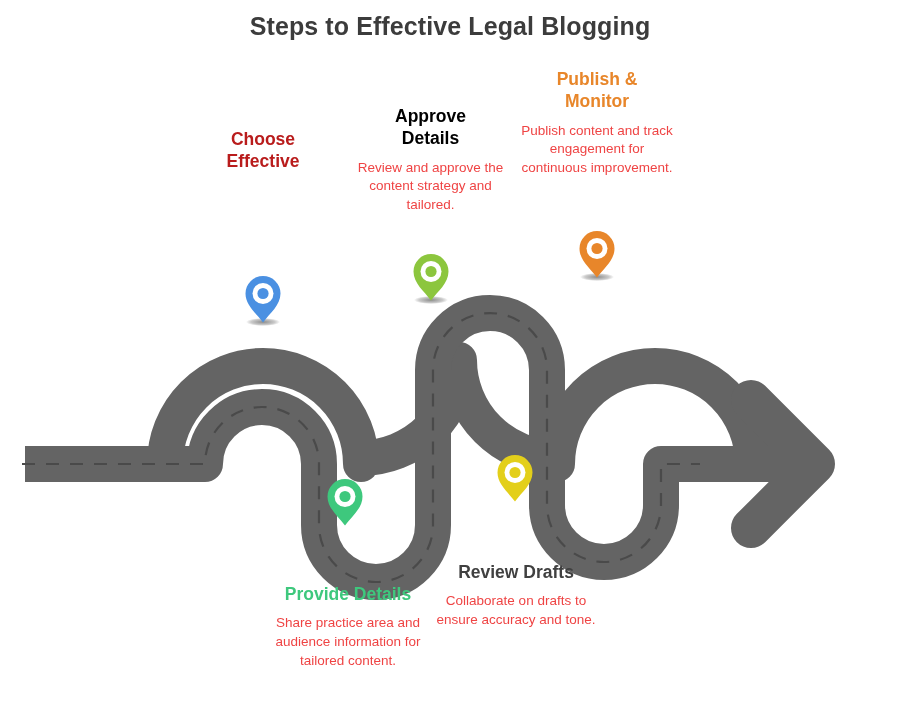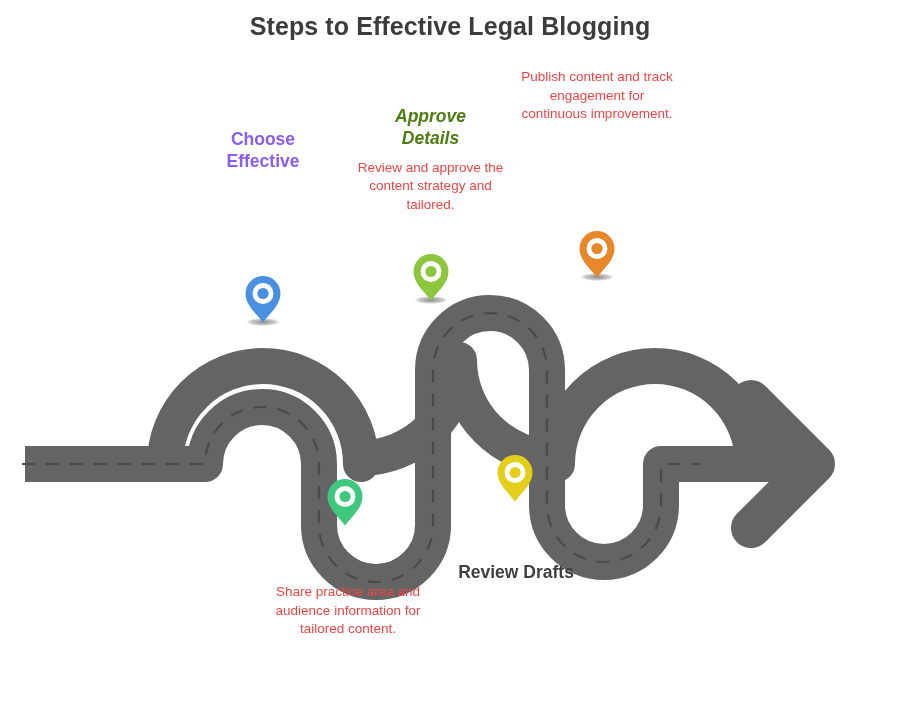--- a/index.html
+++ b/index.html
@@ -177,41 +177,49 @@
                a 17.5 17.5 0 0 1 17.5 17.5
                c 0 12 -11 20 -17.5 29
                c -6.5 -9 -17.5 -17 -17.5 -29
                a 17.5 17.5 0 0 1 17.5 -17.5 z" fill="#e3cf1a"></path>
       <circle cx="515" cy="472.5" r="10.5" fill="#ffffff"></circle>
       <circle cx="515" cy="472.5" r="5.6" fill="#e3cf1a"></circle>
     </g>
   </svg>
 
   <div class="step" id="step-1">
-    <div class="step-title" style="color:#8b5cf6;">
+    <div class="step-title" style="color:#b91c1c;">
       <span>Choose</span><br>
       <span>Effective</span>
     </div>
   </div>
 
   <div class="step" id="step-2">
-    <div class="step-title" style="color:#4d7c0f;font-style:italic;">
+    <div class="step-title" style="color:#000000;">
       <span>Approve</span><br>
       <span>Details</span>
     </div>
     <div class="step-desc">Review and approve the content strategy and tailored.</div>
   </div>
 
   <div class="step" id="step-3">
+    <div class="step-title" style="color:#e8862a;">
+      <span>Publish &amp;</span><br>
+      <span>Monitor</span>
+    </div>
     <div class="step-desc">Publish content and track engagement for continuous improvement.</div>
   </div>
 
   <div class="step" id="step-4">
+    <div class="step-title" style="color:#3ec87d;">
+      <span>Provide Details</span>
+    </div>
     <div class="step-desc">Share practice area and audience information for tailored content.</div>
   </div>
 
   <div class="step" id="step-5">
     <div class="step-title" style="color:#404040;">
       <span>Review Drafts</span>
     </div>
+    <div class="step-desc">Collaborate on drafts to ensure accuracy and tone.</div>
   </div>
 
 </div>
 
 </body></html>

